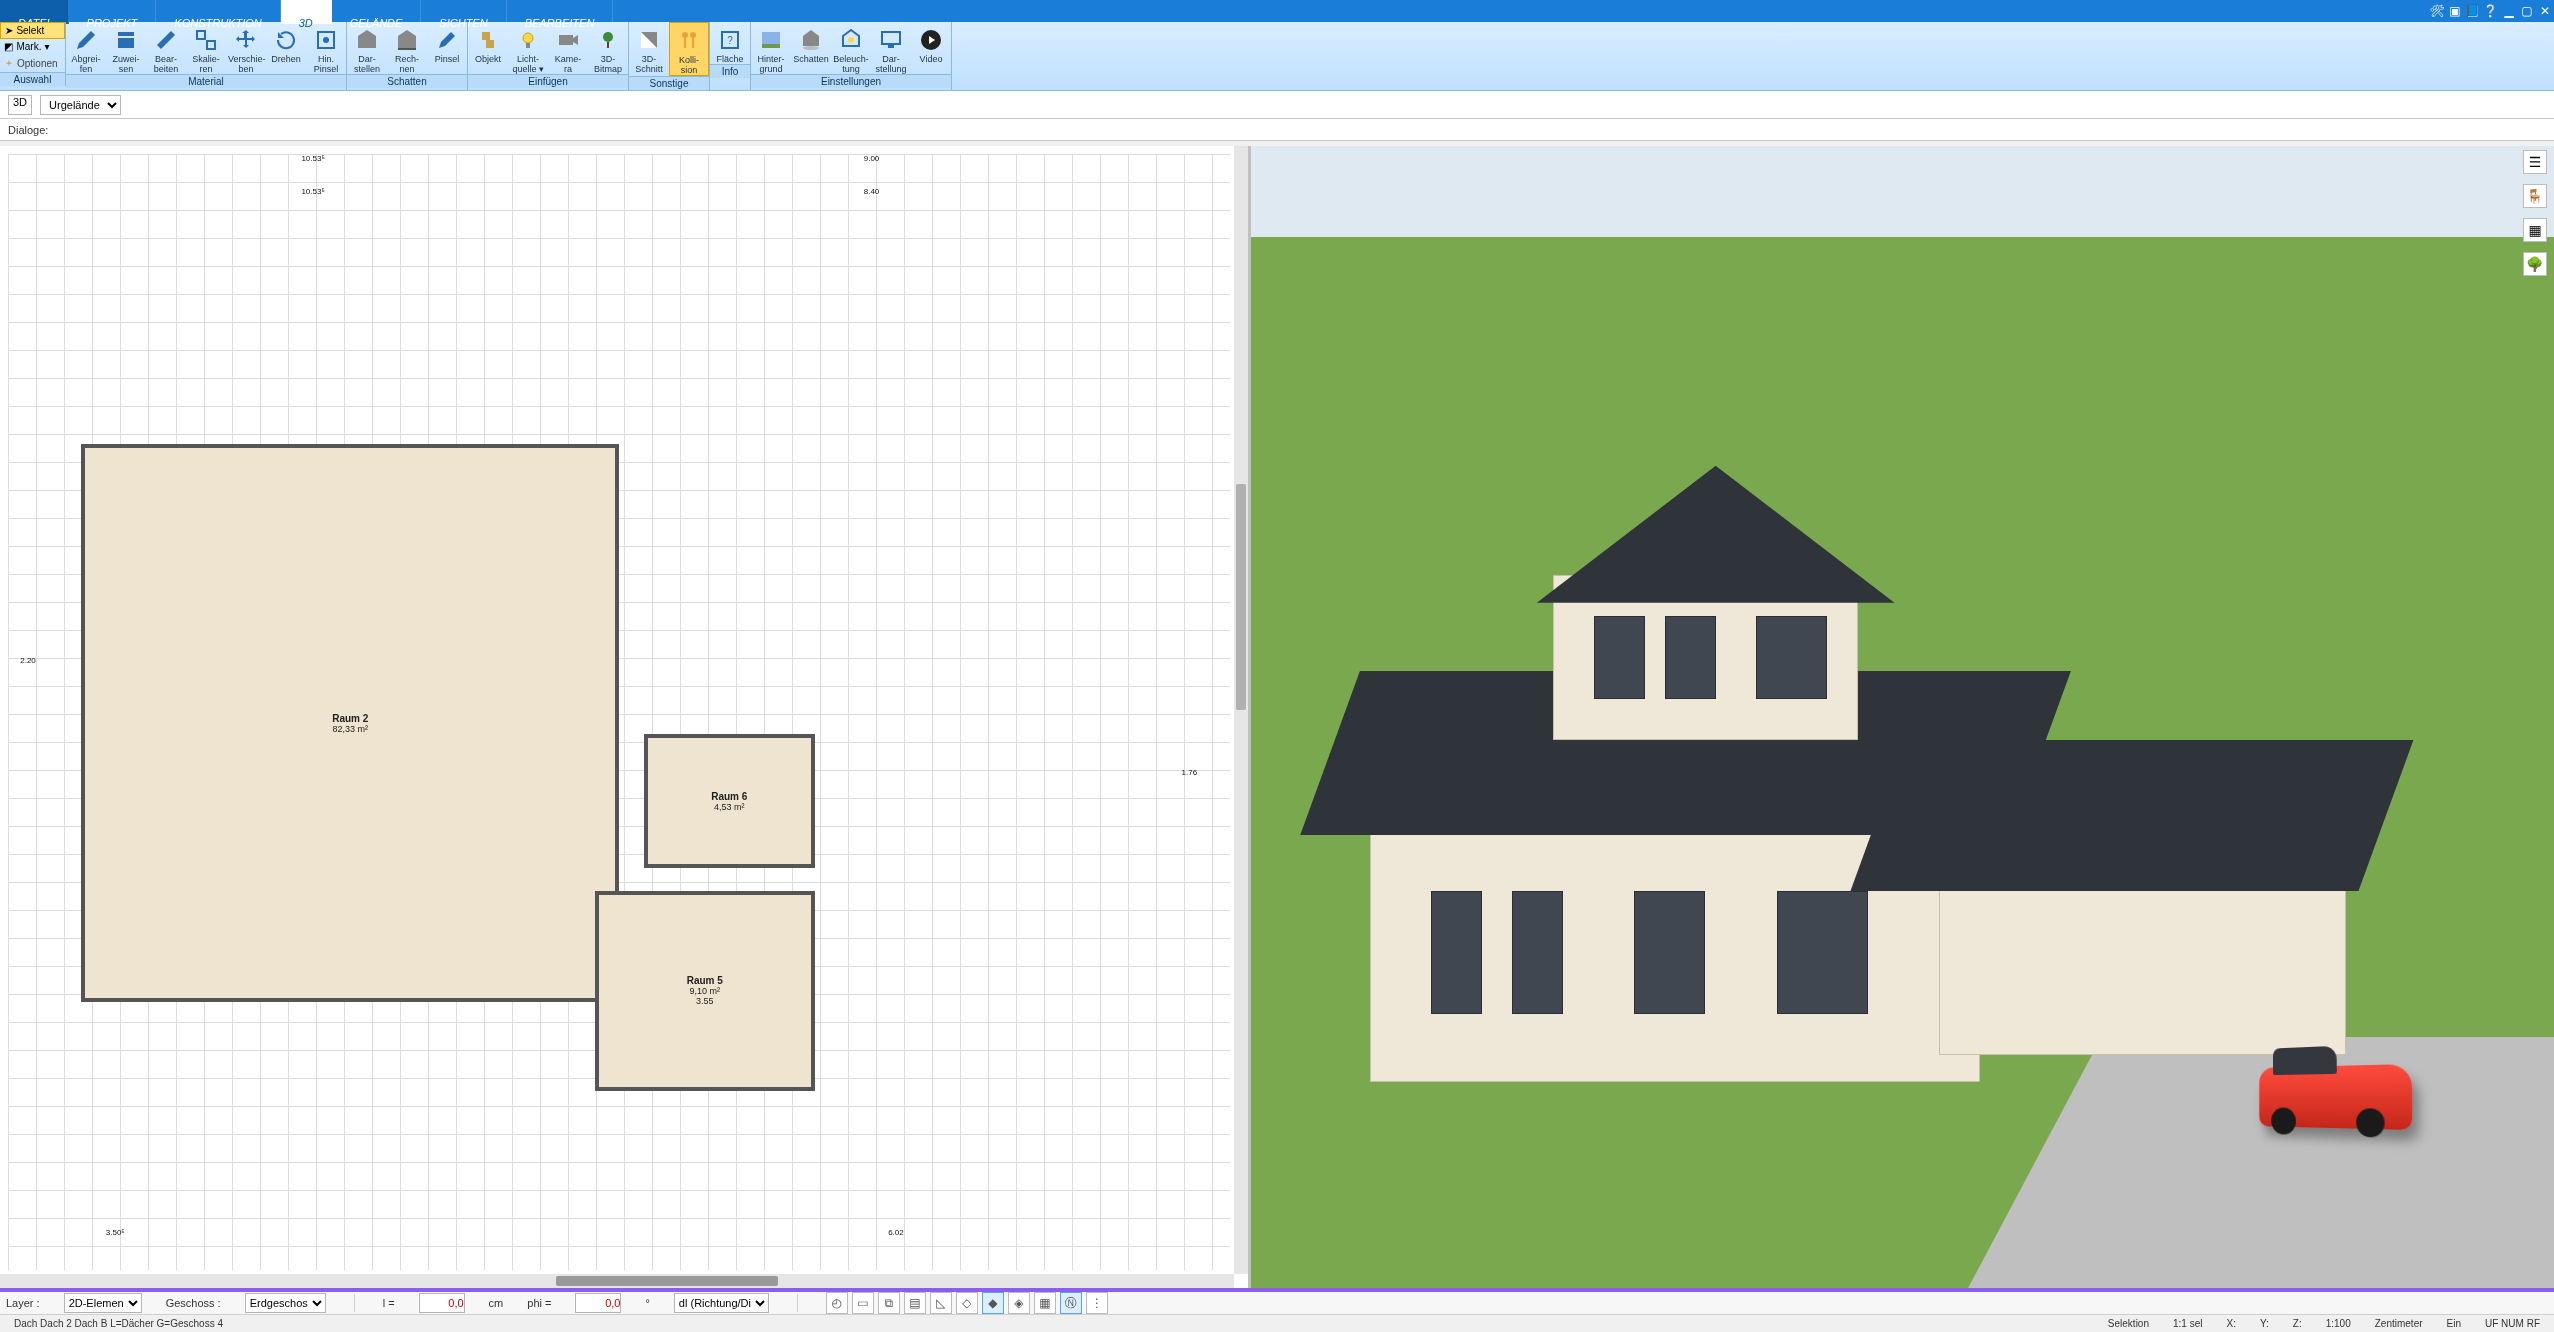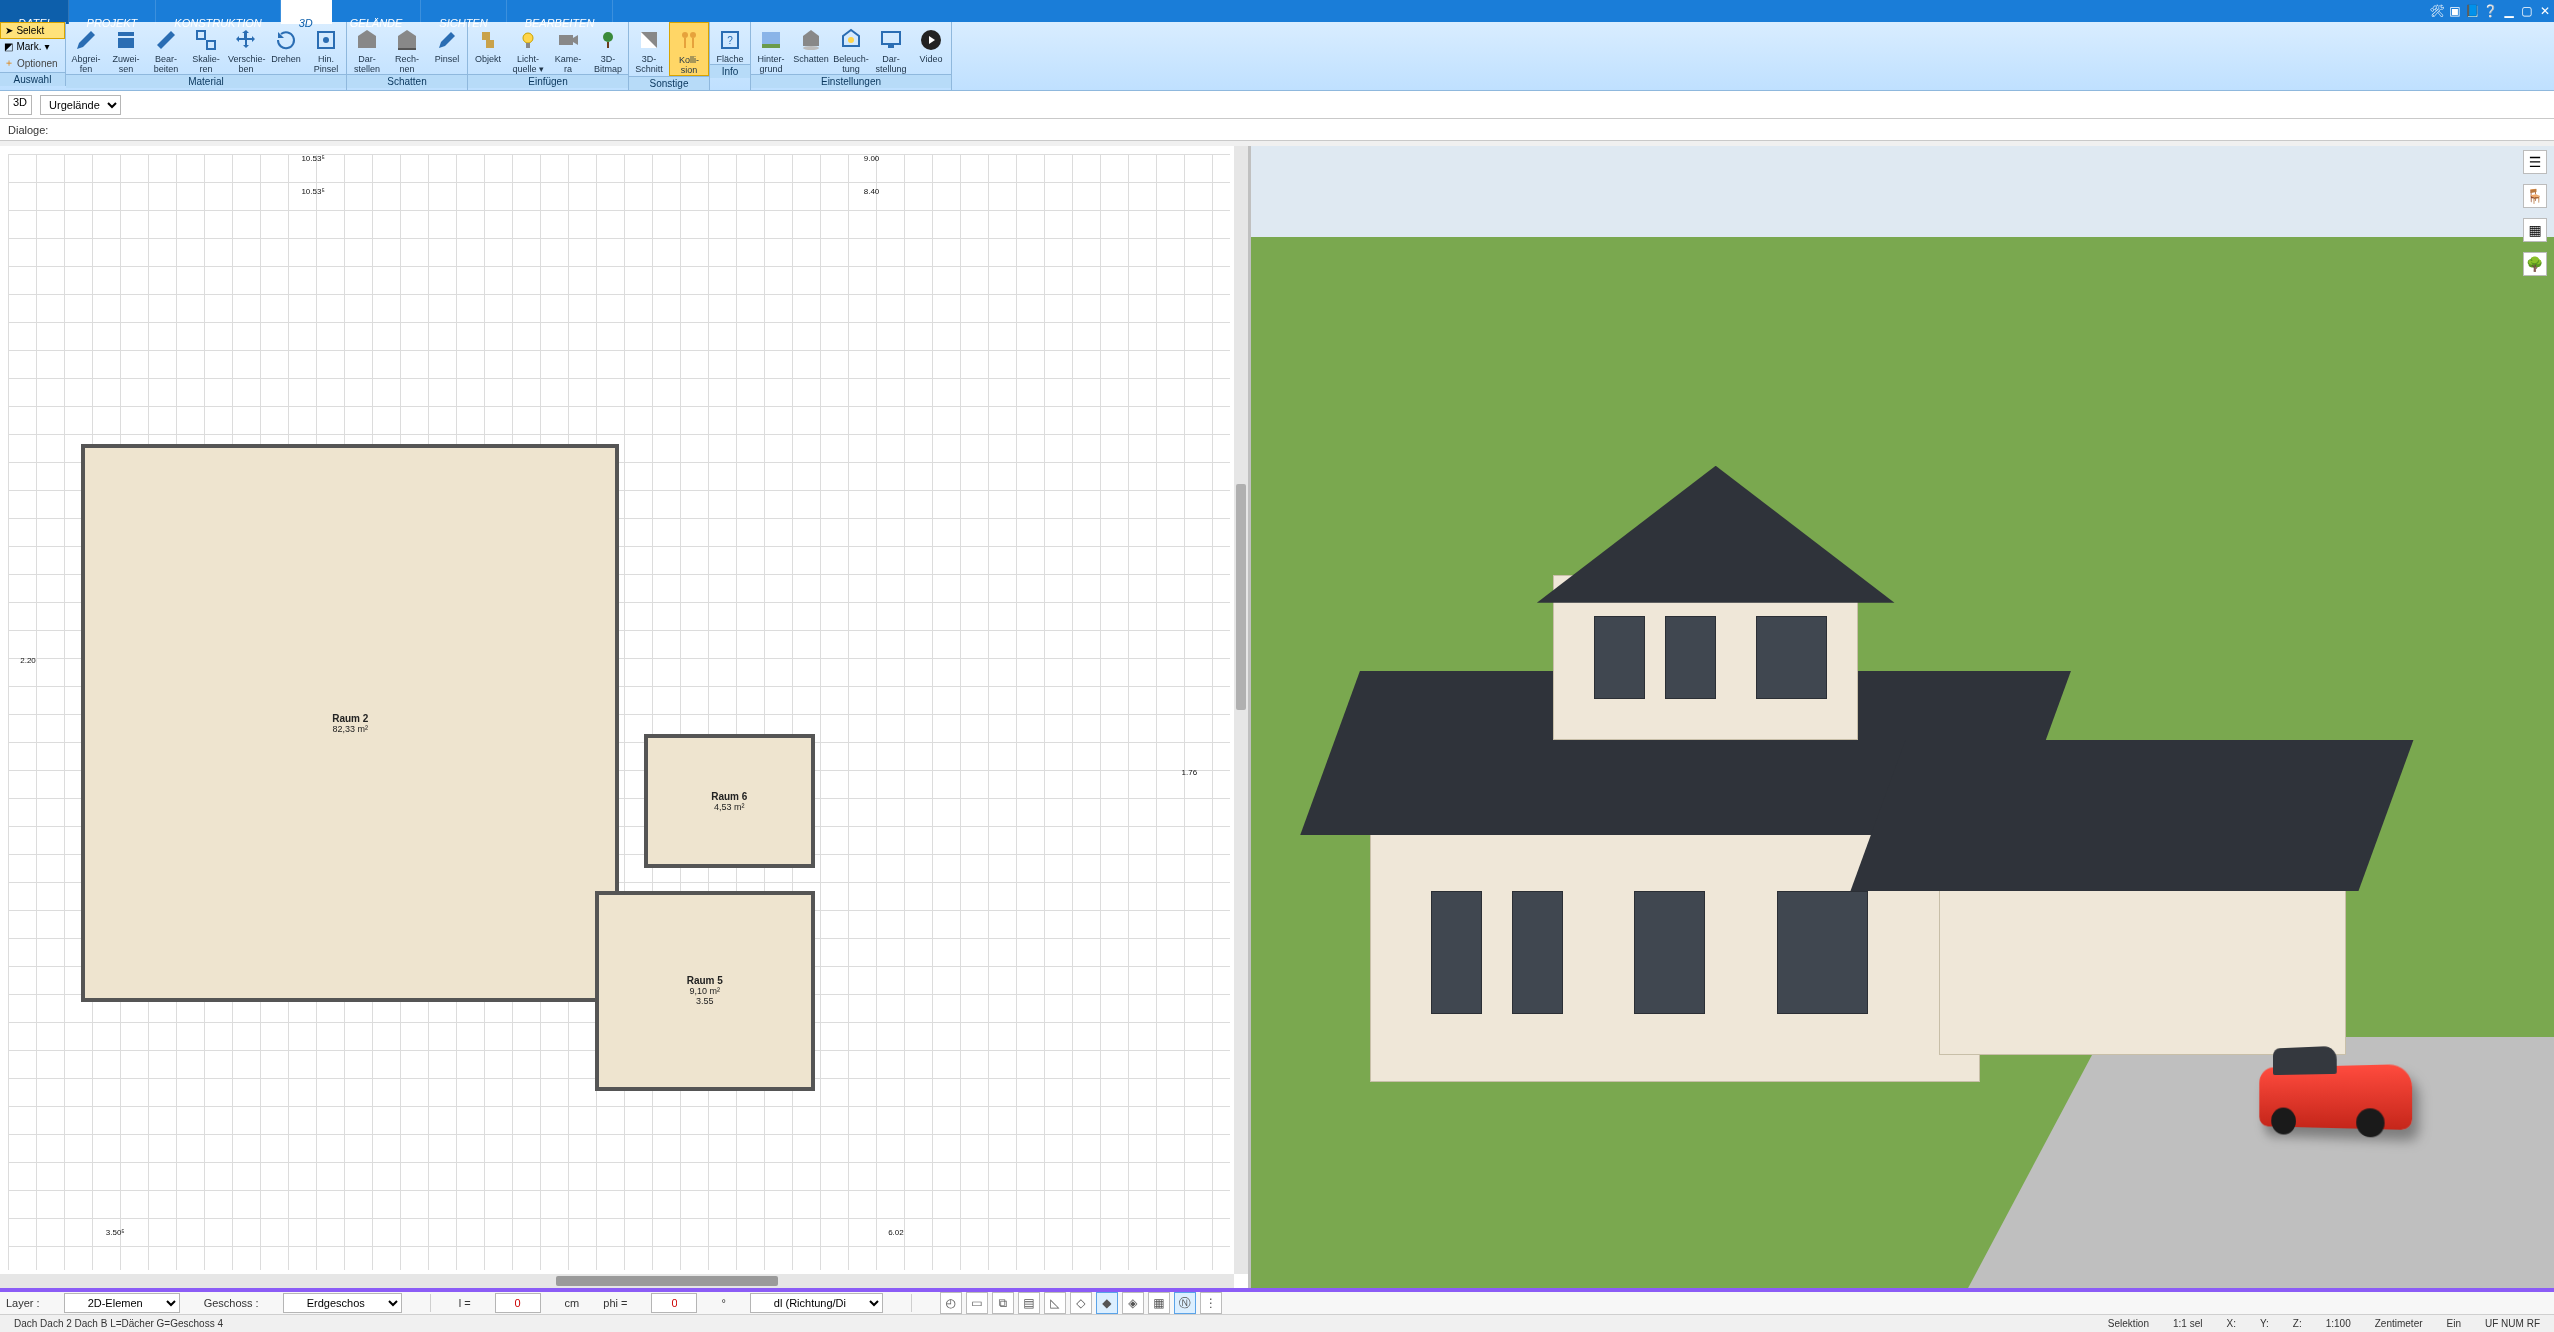--- a/index.html
+++ b/index.html
@@ -155,21 +155,21 @@
   display:flex; align-items:center; justify-content:center; font-size:14px; }
 
 
 .optbar {
   position: absolute; left:0; right:0; bottom:18px; height:26px;
   background:#f7f7f7; border-top:4px solid #8b5cf6;
   display:flex; align-items:center; font-size:11px; padding:0 6px; gap:24px;
 }
 .optbar .lbl { color:#333; }
 .optbar select, .optbar input {
-  font-size:11px; height:20px; border:1px solid #b5b5b5; background:#fff; padding:0 19px;
+  font-size:11px; height:20px; border:1px solid #b5b5b5; background:#fff; padding:0 0;
 }
 .optbar input.num { width:46px; color:#c00; text-align:right; }
 .optbar .sep { width:1px; height:18px; background:#cfcfcf; margin:0 4px; }
 .optbar .ib {
   width:22px; height:22px; border:1px solid #bcbcbc; background:#fff; cursor:pointer;
   display:flex; align-items:center; justify-content:center; font-size:12px; color:#555;
 }
 .optbar .ib.on { background:#dcefff; border-color:#5aa3e8; }
 
 

